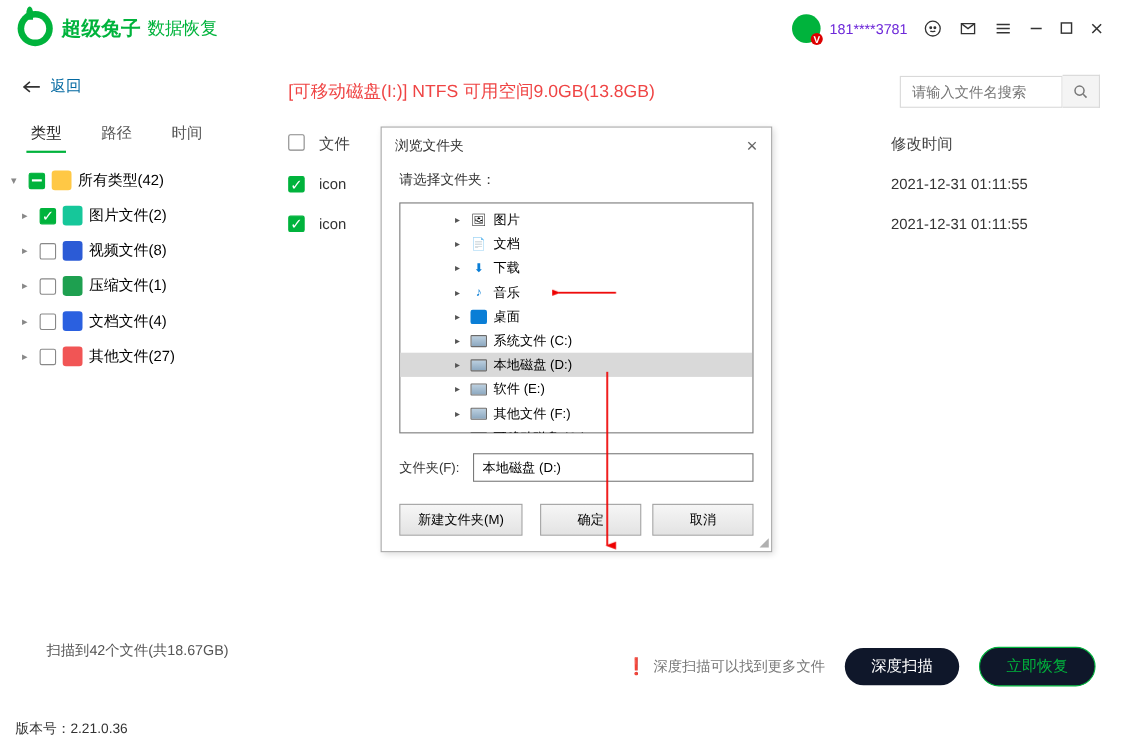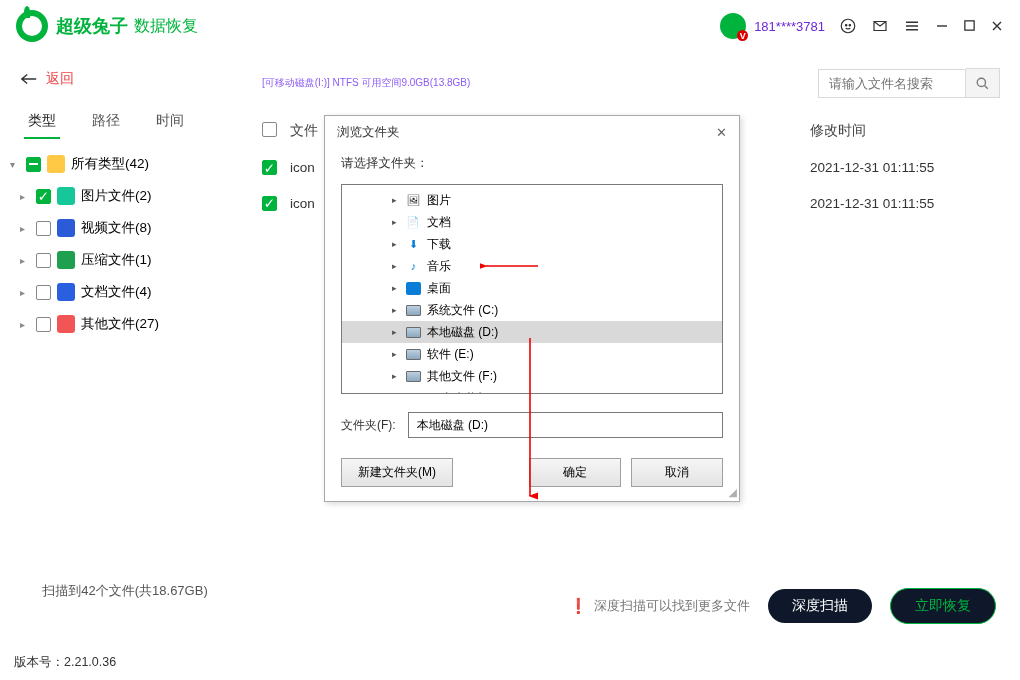--- a/index.html
+++ b/index.html
@@ -19,21 +19,21 @@
     .user-avatar::after { content: 'V'; position: absolute; bottom: -2px; right: -2px; background: #d00; color: #fff; font-size: 9px; width: 11px; height: 11px; border-radius: 50%; display: flex; align-items: center; justify-content: center; font-weight: bold; }
     .user-phone { font-size: 13px; color: #6d28d9; }
     .hicon { color: #333; cursor: pointer; display: inline-flex; }
     .win-controls { display: flex; gap: 14px; }
     
     
     .content { display: flex; height: calc(680px - 52px - 36px); }
     
     
     .sidebar { width: 250px; display: flex; flex-direction: column; padding: 8px 0; }
-    .back-row { display: flex; align-items: center; gap: 8px; padding: 10px 20px 16px; font-size: 14px; color: #ef4444; cursor: pointer; }
+    .back-row { display: flex; align-items: center; gap: 8px; padding: 10px 20px 16px; font-size: 14px; color: #0369a1; cursor: pointer; }
     .tabs { display: flex; padding: 0 10px; border-bottom: 0; }
     .tab { padding: 8px 18px; font-size: 14px; color: #555; cursor: pointer; position: relative; }
     .tab.active { color: #222; font-weight: 500; }
     .tab.active::after { content: ''; position: absolute; left: 14px; right: 14px; bottom: -1px; height: 2px; background: #00b33c; }
     .tree { padding: 10px 6px; flex: 1; }
     .tree-node { display: flex; align-items: center; padding: 7px 4px; gap: 6px; cursor: pointer; font-size: 13.5px; }
     .tree-node.child { padding-left: 14px; }
     .expander { width: 10px; color: #888; font-size: 10px; }
     .chk { width: 15px; height: 15px; border: 1.5px solid #888; border-radius: 2px; display: inline-flex; align-items: center; justify-content: center; flex-shrink: 0; }
     .chk.full { background: #00b33c; border-color: #00b33c; color: #fff; }
@@ -46,41 +46,41 @@
     .ficon.zip { background: #1ea050; }
     .ficon.doc { background: #2a60e0; }
     .ficon.other { background: #f15555; }
     .sidebar-footer { padding: 14px 20px 18px; text-align: center; }
     .scan-info { font-size: 13px; color: #555; margin-bottom: 18px; }
     .export-btn { background: #00b33c; color: #fff; border: none; border-radius: 22px; padding: 10px 34px; font-size: 14px; cursor: pointer; }
     
     
     .main { flex: 1; display: flex; flex-direction: column; padding: 8px 16px 0 8px; }
     .main-top { display: flex; align-items: center; gap: 10px; padding: 8px 4px 14px; }
-    .disk-label { font-size: 10px; color: #8b5cf6; flex: 1; }
+    .disk-label { font-size: 16px; color: #ef4444; flex: 1; }
     .search-box { display: flex; align-items: center; }
     .search-input { border: 1px solid #d9d9d9; padding: 6px 10px; font-size: 13px; width: 148px; outline: none; }
     .search-btn { width: 34px; height: 30px; border: 1px solid #d9d9d9; border-left: none; background: #f4f4f4; display: inline-flex; align-items: center; justify-content: center; cursor: pointer; }
     .list-header { display: flex; align-items: center; padding: 10px 4px; font-size: 14px; color: #444; }
     .col-chk { width: 28px; }
     .col-name { flex: 1; }
     .col-time { width: 190px; text-align: left; }
     .list-row { display: flex; align-items: center; padding: 10px 4px; font-size: 13.5px; color: #333; }
     .main-footer { margin-top: auto; display: flex; align-items: center; gap: 18px; padding: 18px 8px 20px; }
     .hint { display: flex; align-items: center; gap: 6px; font-size: 13px; color: #777; margin-left: auto; }
     .hint-icon { color: #e8a00d; font-size: 15px; }
     .rbtn { border-radius: 20px; padding: 8px 24px; font-size: 14px; cursor: pointer; }
     .rbtn.primary { background: #0f172a; color: #fff; border: none; }
     .rbtn.outline { background: #0f172a; color: #00b33c; border: 1.5px solid #00b33c; }
     
     
     .version { padding: 10px 14px; font-size: 12.5px; color: #333; }
     
     
-    .modal { position: absolute; top: 115px; left: 324px; width: 416px; background: #fff; border: 1px solid #a8a8a8; box-shadow: 2px 2px 6px rgba(0,0,0,0.15); z-index: 100; }
+    .modal { position: absolute; top: 115px; left: 346px; width: 356px; background: #fff; border: 1px solid #a8a8a8; box-shadow: 2px 2px 6px rgba(0,0,0,0.15); z-index: 100; }
     .modal-title { display: flex; align-items: center; padding: 8px 12px; font-size: 12.5px; color: #333; }
     .modal-close { margin-left: auto; color: #666; cursor: pointer; font-size: 13px; }
     .modal-body { padding: 6px 16px 14px; }
     .modal-prompt { font-size: 12.5px; color: #333; margin-bottom: 12px; }
     .folder-tree { border: 1px solid #7a7a7a; height: 210px; overflow-y: scroll; padding: 4px 0; margin-bottom: 18px; font-size: 12px; position: relative; }
     .ft-node { display: flex; align-items: center; gap: 6px; padding: 2.5px 8px; padding-left: 50px; cursor: pointer; }
     .ft-node.selected { background: #d9d9d9; }
     .ft-exp { color: #555; font-size: 9px; width: 8px; }
     .ft-icon { width: 15px; height: 13px; display: inline-flex; align-items: center; justify-content: center; font-size: 11px; }
     .di { background: linear-gradient(#bcd0e0, #8ca8c0); border: 1px solid #6a6a6a; border-radius: 1px; width: 15px; height: 11px; }

